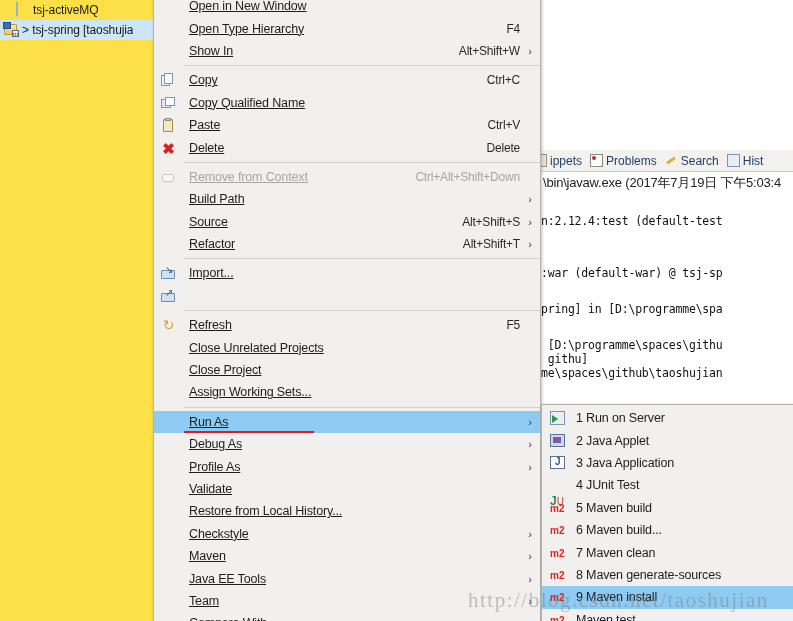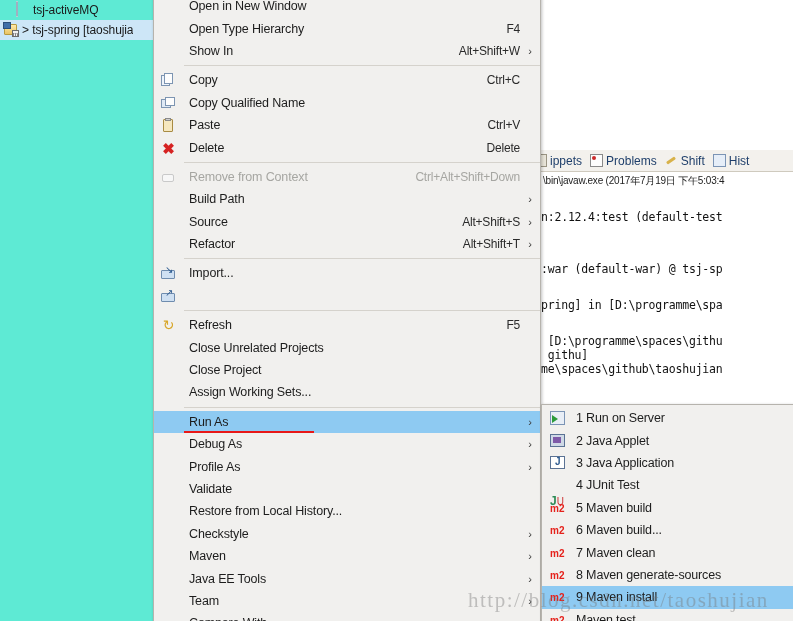--- a/index.html
+++ b/index.html
@@ -7,21 +7,21 @@
     width: 793px; height: 621px;
     overflow: hidden;
     font-family: "Liberation Sans", sans-serif;
     background: #ffffff;
   }
   #root { position: relative; width: 793px; height: 621px; background:#ffffff; }
 
   
   .explorer {
     position: absolute; left:0; top:0; width:161px; height:621px;
-    background:#5eead4;
+    background:#fde047;
     border-right:1px solid #d6d2c8;
     font-size:12px; color:#1a1a1a;
   }
   .tree-row { display:flex; align-items:center; height:20px; padding-left:3px; white-space:nowrap; }
   .tree-row.selected { background:#cde6f7; }
   .tree-arrow { width:11px; text-align:center; font-size:10px; color:#4a4a4a; flex:none; }
   .tree-icon { width:17px; height:16px; flex:none; position:relative; margin-right:2px; }
   .tree-label { font-size:12px; letter-spacing:-0.1px; overflow:hidden; }
 
   
@@ -65,21 +65,21 @@
   .tabicon.problems:after{content:""; position:absolute; left:1px; top:1px; width:4px;height:4px;background:#cc2b2b;border-radius:50%;}
   .tabicon.search { background:transparent; }
   .tabicon.search:before{content:""; position:absolute; left:1px; top:5px; width:10px; height:3px; background:#d8b24a; transform:rotate(-35deg); border-radius:1px;}
   .tabicon.history { background:#e6eef8; border:1px solid #7b94b5; }
 
   .console-body {
     position:absolute; left:0; top:22px; right:0; bottom:0;
     background:#ffffff; overflow:hidden;
   }
   .console-header {
-    font-size:10px; color:#222; white-space:nowrap;
+    font-size:13px; color:#222; white-space:nowrap;
     padding:2px 0 0 2px; letter-spacing:-0.2px;
   }
   .console-line {
     font-family:"DejaVu Sans Mono","Liberation Mono",monospace;
     font-size:11.5px; color:#111; white-space:pre; letter-spacing:-0.2px;
   }
   .console-left-rail {
     position:absolute; left:0; top:22px; width:9px; bottom:0;
     background:#f4f2ee; border-right:1px solid #d8d4cb;
   }
@@ -94,21 +94,21 @@
     padding:2px 0;
     font-size:12.5px; color:#1d1d1d;
   }
   .mi {
     display:flex; align-items:center; height:22.4px;
     padding:0 8px 0 0; position:relative; white-space:nowrap;
   }
   .mi.hl { background:#8ecaf2; }
   .mi.disabled .mi-label, .mi.disabled .mi-accel { color:#a6a6a2; }
   .mi-icon { width:28px; height:16px; flex:none; position:relative; }
-  .mi-label { flex:1; padding-left:7px; letter-spacing:-0.15px; }
+  .mi-label { flex:1; padding-left:7px; letter-spacing:-0.15px;text-decoration:underline; }
   .mi-accel { color:#2a2a2a; font-size:12px; padding-right:2px; letter-spacing:-0.2px; }
   .mi-arrow { width:10px; text-align:right; font-size:11px; color:#3a3a3a; }
   .mi-arrow.empty { color:transparent; }
   .sep { height:1px; background:#d5d2cc; margin:3px 0 3px 30px; }
 
   
   .redline { position:absolute; height:2px; background:#e81818; }
 
   
   .ico { position:absolute; left:7px; top:1px; width:15px; height:15px; }
@@ -183,21 +183,21 @@
       <div class="console-tab">
         <span class="tabicon snippets"></span>
         <span>ippets</span>
       </div>
       <div class="console-tab">
         <span class="tabicon problems"></span>
         <span>Problems</span>
       </div>
       <div class="console-tab">
         <span class="tabicon search"></span>
-        <span>Shift</span>
+        <span>Search</span>
       </div>
       <div class="console-tab">
         <span class="tabicon history"></span>
         <span>Hist</span>
       </div>
     </div>
 
     <div class="console-body">
       <div class="console-left-rail">
         <span class="console-rail-tick" style="top:58px"></span>

